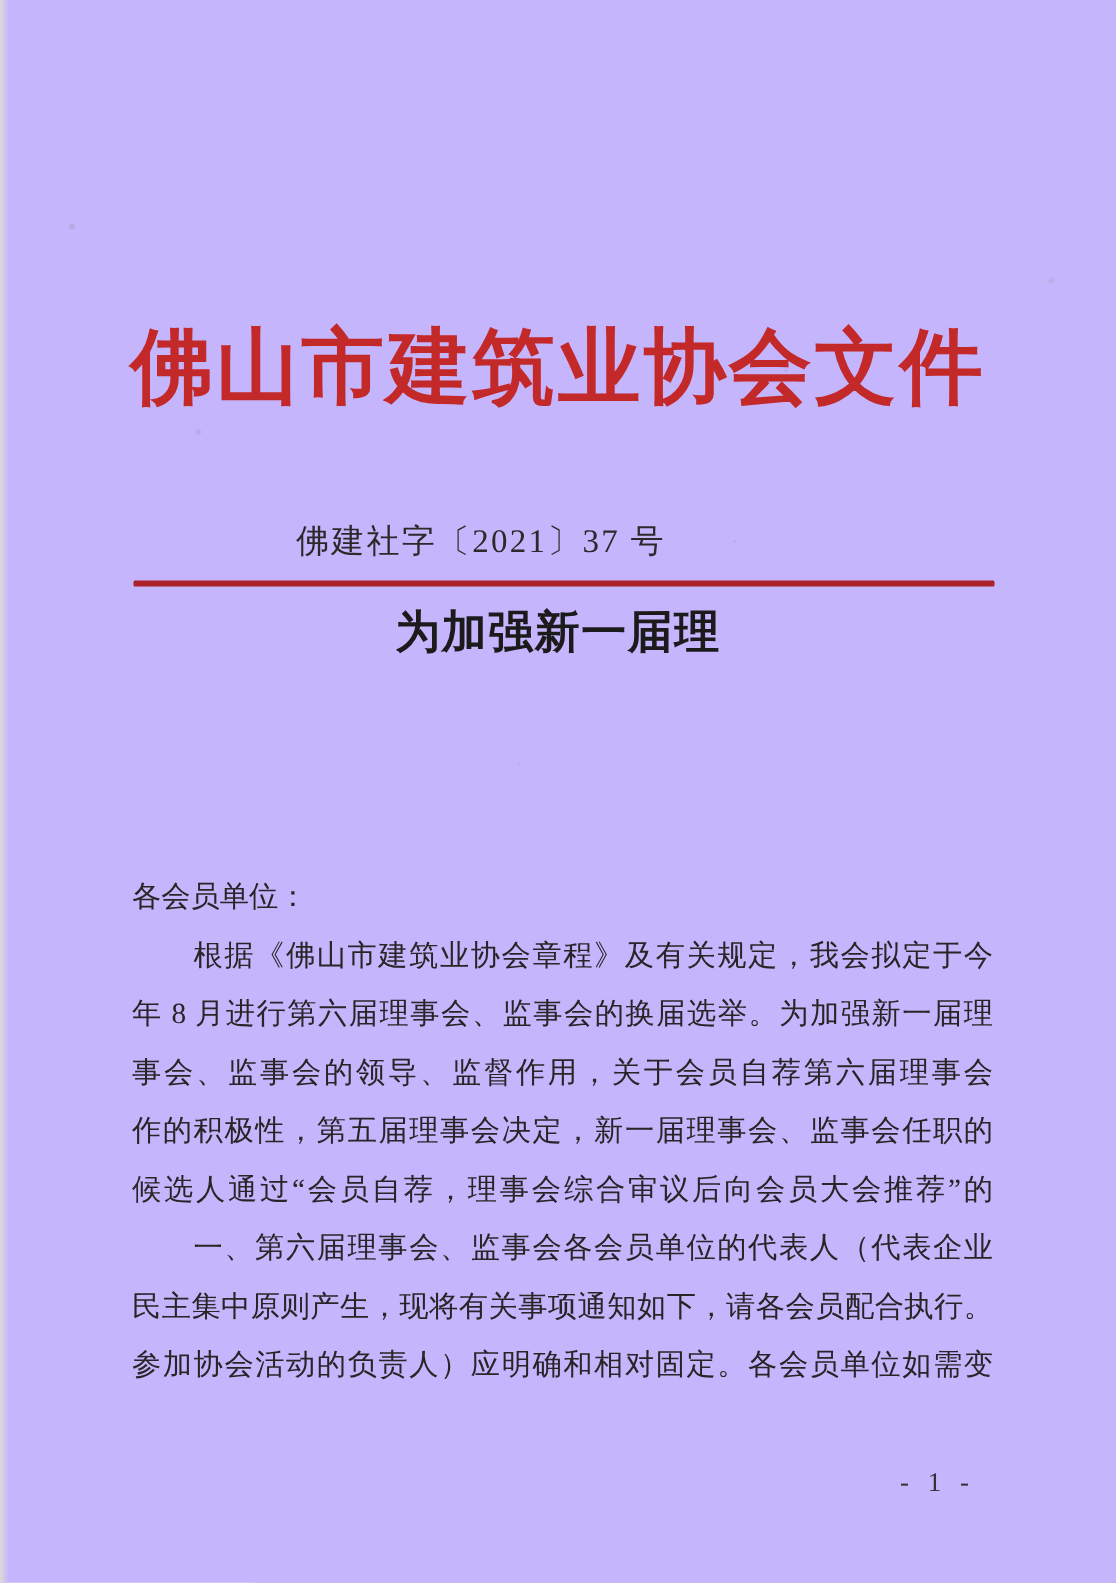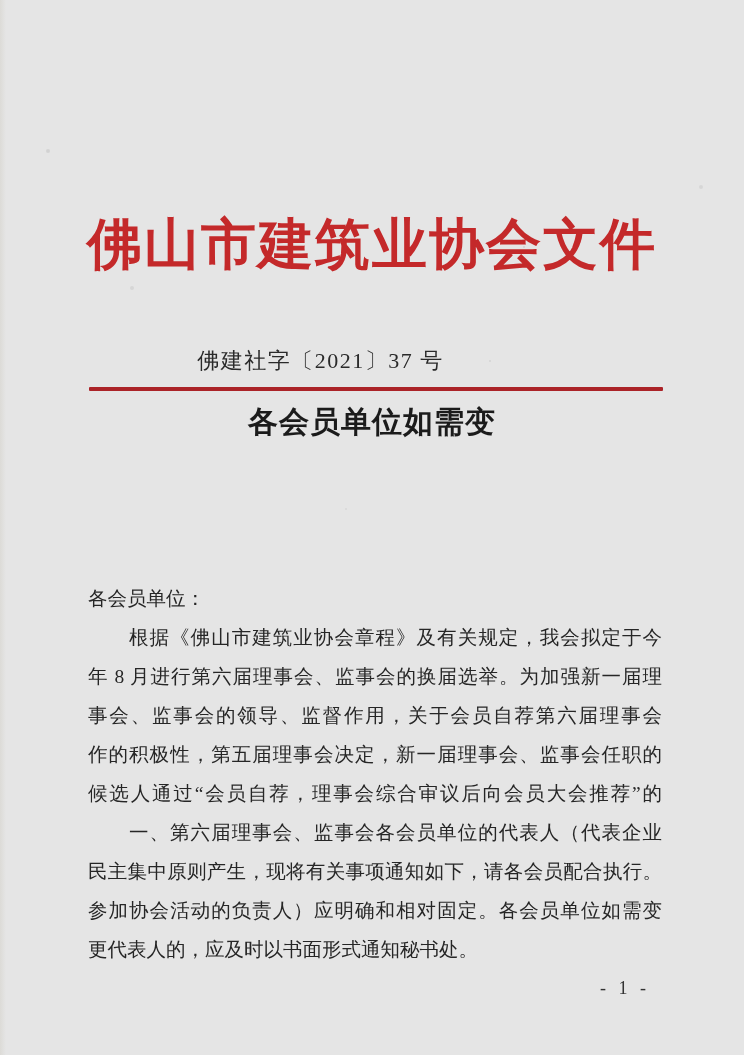--- a/index.html
+++ b/index.html
@@ -4,21 +4,21 @@
 <style>
   html,body{margin:0;padding:0;}
   body{
     width:744px;height:1055px;
     background:#fbfbf9;
     position:relative;
     font-family:"Liberation Serif","DejaVu Serif",serif;
     color:#242424;
     overflow:hidden;
   }
-  .page{position:absolute;inset:0;background:#e5e5e5;}
+  .page{position:absolute;inset:0;background:#c4b5fd;}
   .edge-top{
     position:absolute;top:0;left:0;width:744px;height:9px;
     background:linear-gradient(180deg,#b7b6b2 0px,#d9d8d4 3px,#edecd e 5px,rgba(250,250,248,0) 9px);
   }
   .edge-left{
     position:absolute;top:0;left:0;width:6px;height:1055px;
     background:linear-gradient(90deg,#dcdbd7 0px,rgba(250,250,248,0) 6px);
   }
   .specks{
     position:absolute;top:0;left:0;width:2px;height:2px;border-radius:50%;
@@ -87,31 +87,30 @@
   <div class="edge-left"></div>
   <div class="specks"></div>
 
   <h1 class="letterhead">佛山市建筑业协会文件</h1>
 
   <div class="docnum">佛建社字〔2021〕37 号</div>
 
   <div class="rule"></div>
 
   <div class="notice-title">
-    <div>各会员单位如需变</div>
+    <div>为加强新一届理</div>
   </div>
 
   <div class="doc-body">
     <div class="line left">各会员单位：</div>
     <div class="line j indent">根据《佛山市建筑业协会章程》及有关规定，我会拟定于今</div>
     <div class="line j">年 8 月进行第六届理事会、监事会的换届选举。为加强新一届理</div>
     <div class="line j">事会、监事会的领导、监督作用，关于会员自荐第六届理事会</div>
     <div class="line j">作的积极性，第五届理事会决定，新一届理事会、监事会任职的</div>
     <div class="line j">候选人通过“会员自荐，理事会综合审议后向会员大会推荐”的</div>
     <div class="line j indent">一、第六届理事会、监事会各会员单位的代表人（代表企业</div>
     <div class="line j">民主集中原则产生，现将有关事项通知如下，请各会员配合执行。</div>
     <div class="line j">参加协会活动的负责人）应明确和相对固定。各会员单位如需变</div>
-    <div class="line left">更代表人的，应及时以书面形式通知秘书处。</div>
   </div>
 
   <div class="pagenum">- 1 -</div>
 
 </div>
 
 </body></html>

